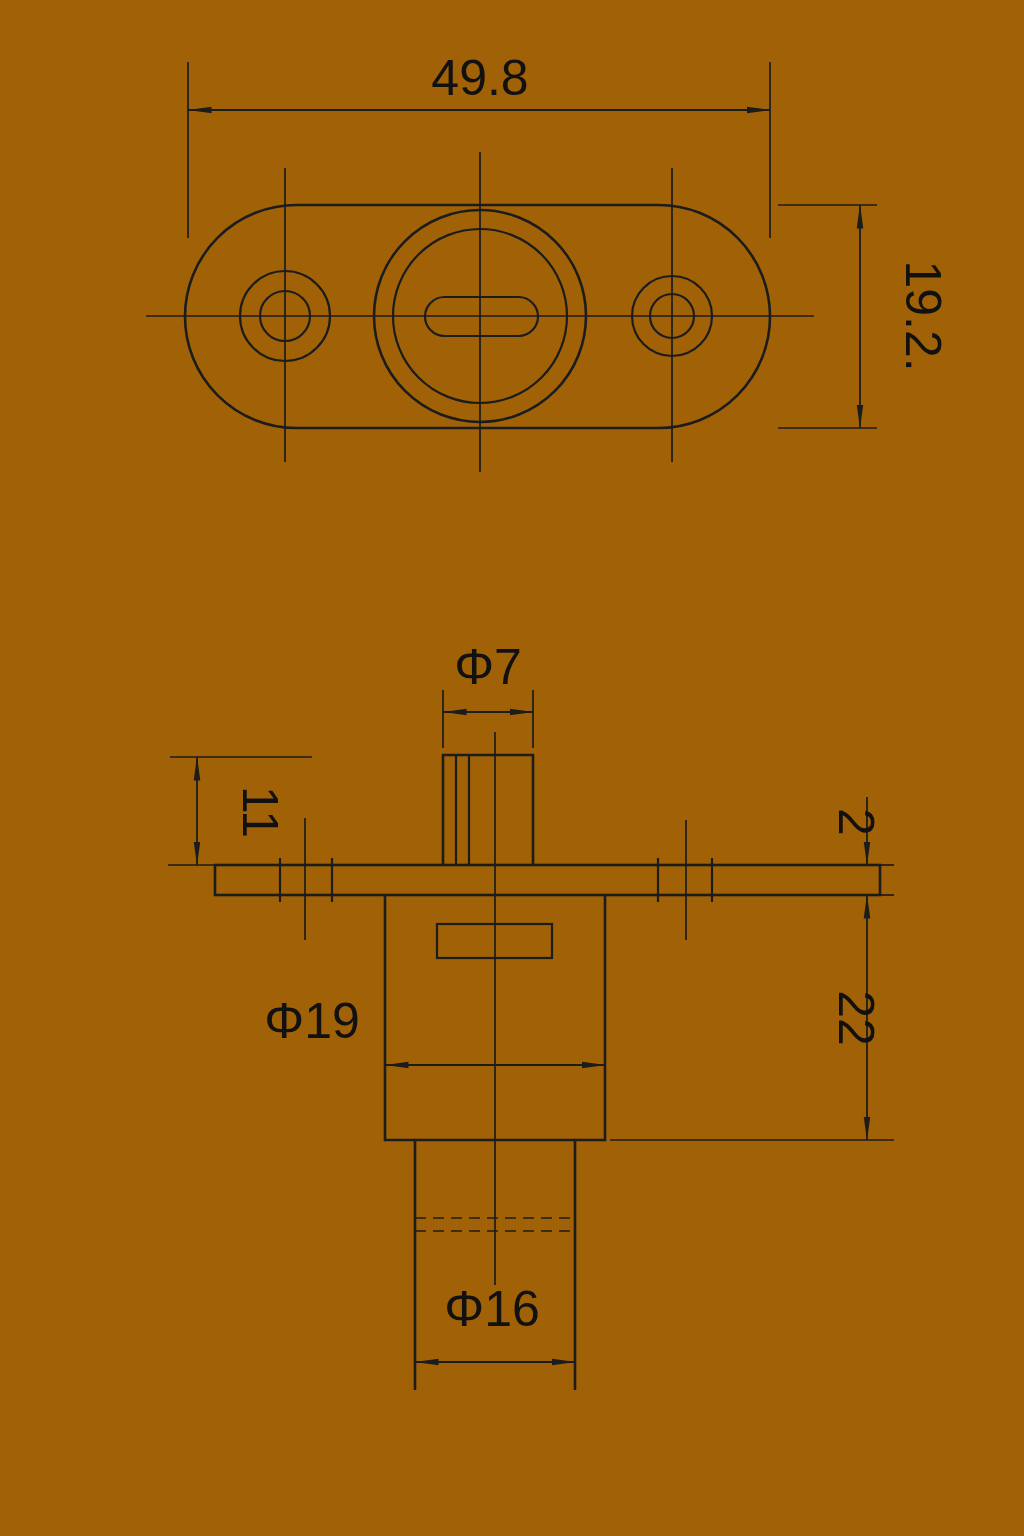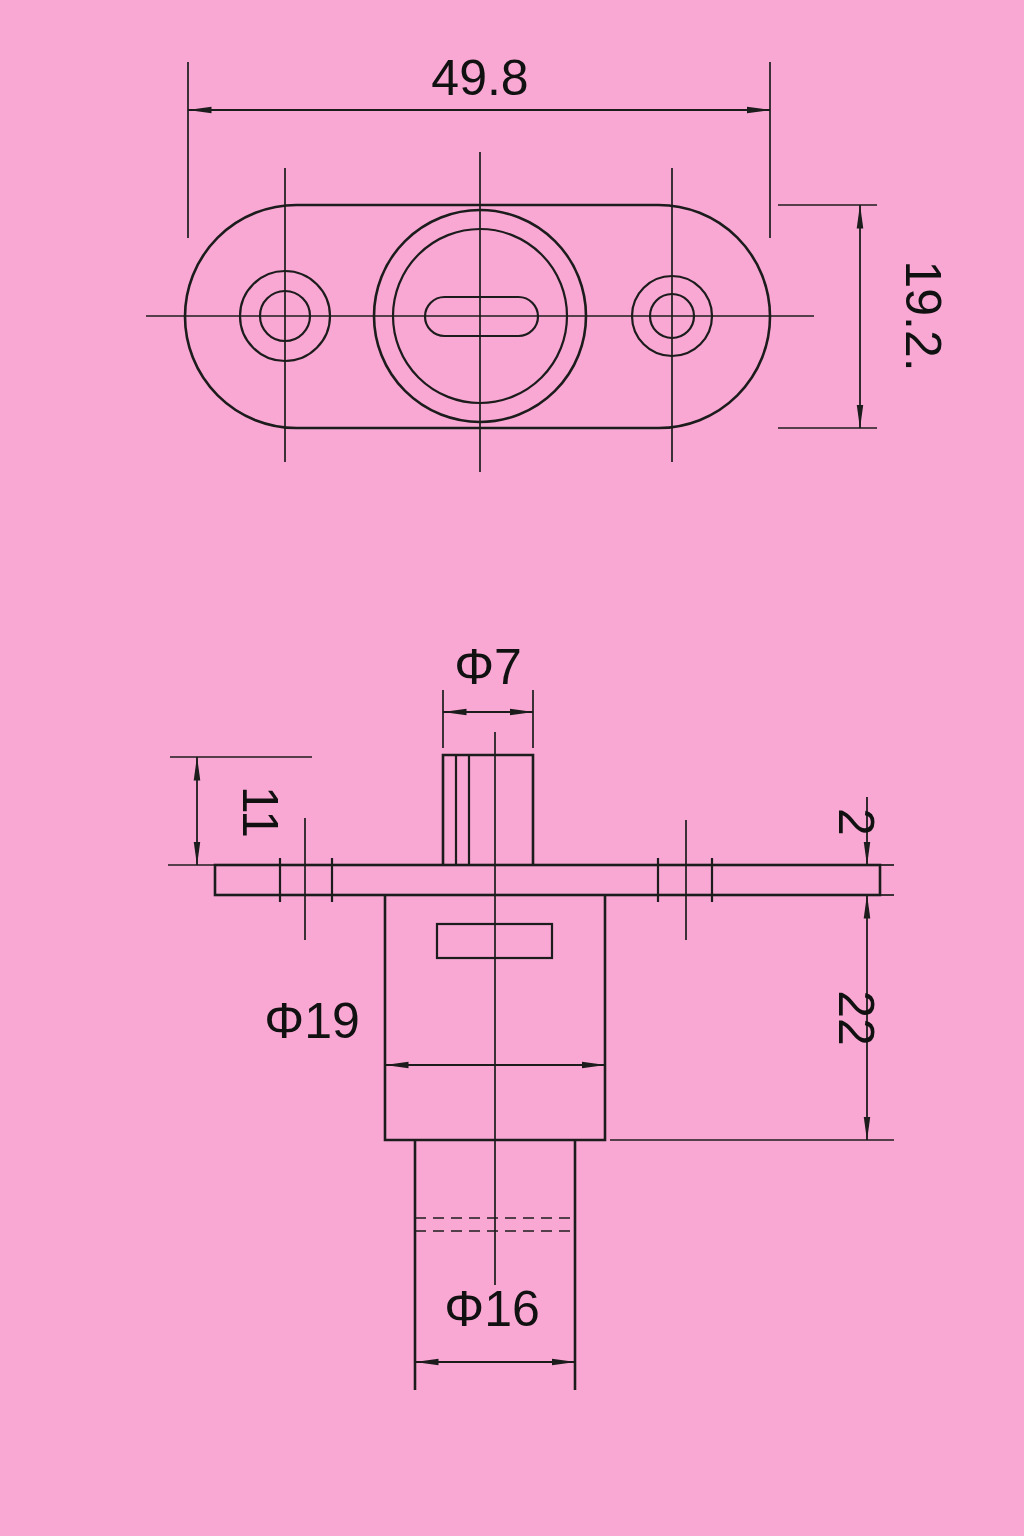--- a/index.html
+++ b/index.html
@@ -3,21 +3,21 @@
 <meta charset="utf-8">
 <style>
   html, body {
     margin: 0;
     padding: 0;
     background: #ffffff;
   }
   .sheet {
     width: 1024px;
     height: 1536px;
-    background: #f9a8d4;
+    background: #a16207;
     position: relative;
     font-family: "Liberation Sans", sans-serif;
   }
   svg { display: block; }
   .outline {
     fill: none;
     stroke: #1c1c1c;
     stroke-width: 2.6;
     stroke-linecap: butt;
     stroke-linejoin: miter;

